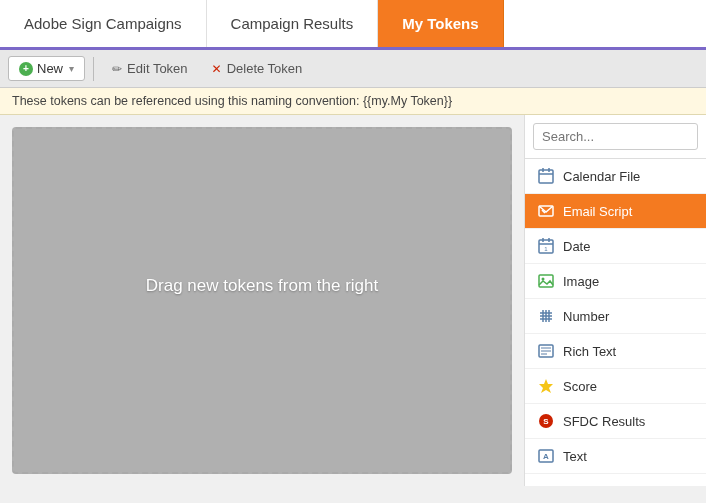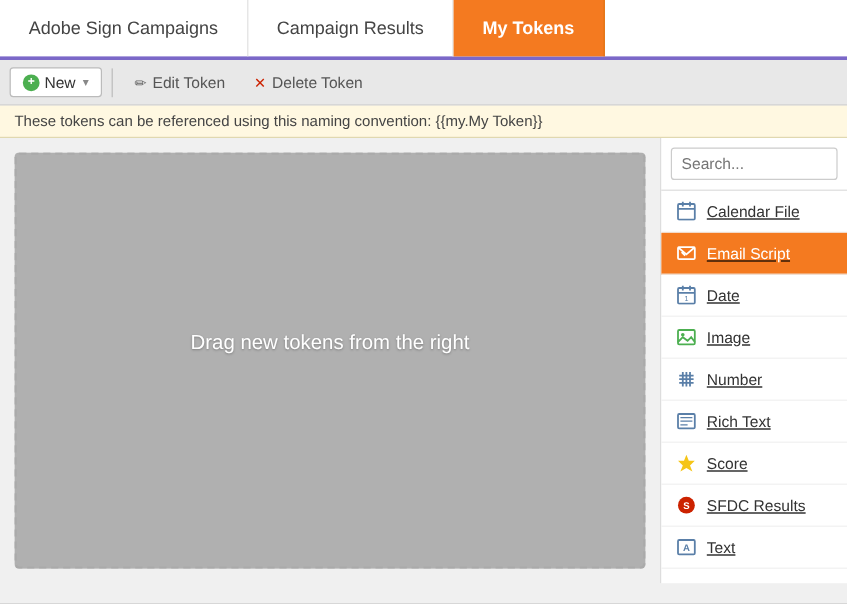--- a/index.html
+++ b/index.html
@@ -102,21 +102,21 @@
       justify-content: center;
       padding-bottom: 30px;
       color: #fff;
       font-size: 17px;
       font-weight: 500;
       text-shadow: 0 1px 2px rgba(0,0,0,0.3);
     }
 
     
     .right-panel {
-      width: 156px;
+      width: 182px;
       background: #fff;
       border-left: 1px solid #ddd;
       display: flex;
       flex-direction: column;
     }
     .search-box {
       padding: 8px;
       border-bottom: 1px solid #ddd;
     }
     .search-input {
@@ -124,21 +124,20 @@
       padding: 5px 8px;
       border: 1px solid #ccc;
       border-radius: 3px;
       font-size: 13px;
       color: #999;
       outline: none;
     }
     .token-list {
       flex: 1;
       overflow-y: auto;
-      text-decoration: underline;
     }
     .token-item {
       display: flex;
       align-items: center;
       gap: 8px;
       padding: 8px 12px;
       font-size: 13px;
       color: #333;
       cursor: pointer;
       border-bottom: 1px solid #f0f0f0;

